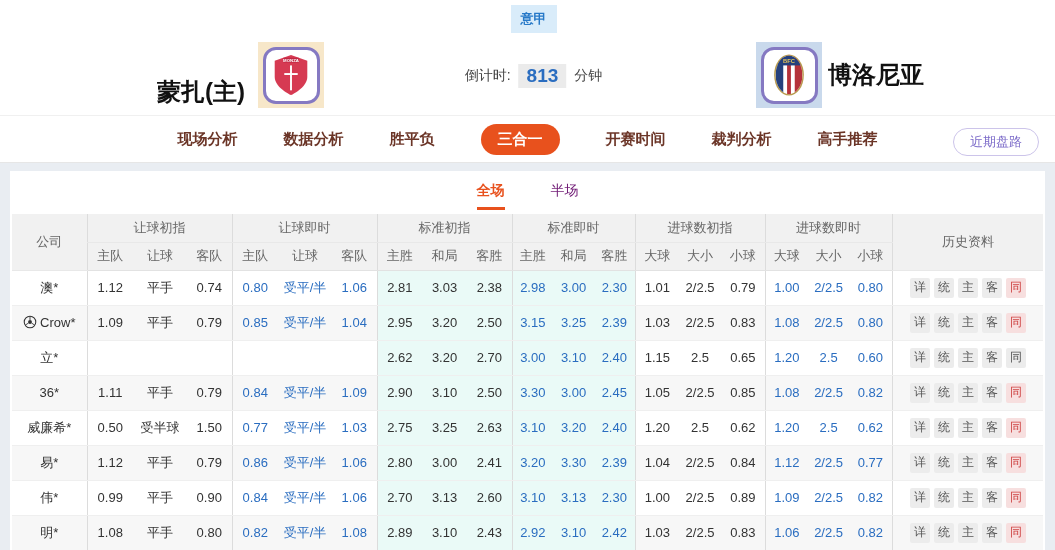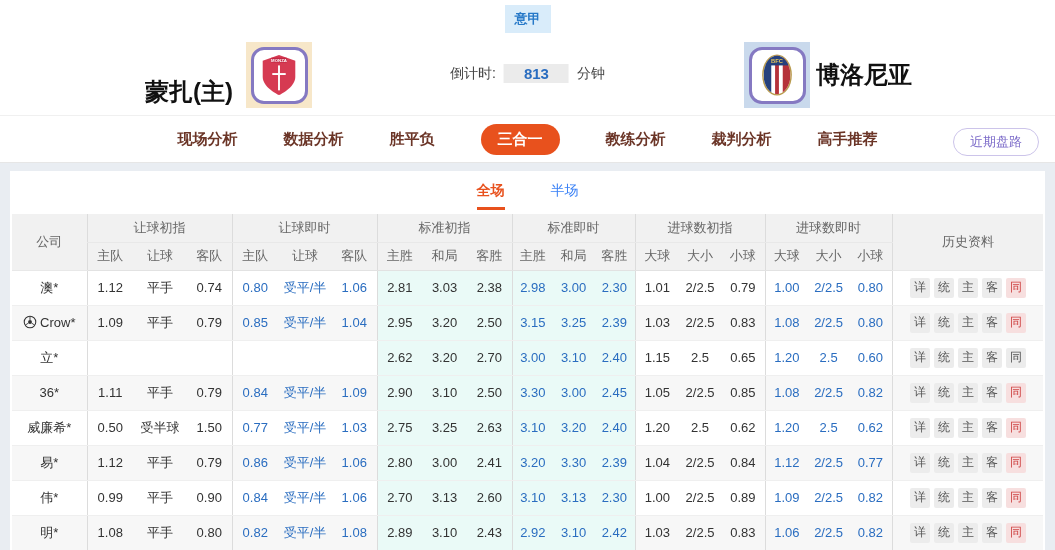--- a/index.html
+++ b/index.html
@@ -9,48 +9,48 @@
     --nav-text:#6b3527;
     --purple-btn:#7c6bc9;
   }
   *{box-sizing:border-box;}
   html,body{margin:0;padding:0;}
   body{
     width:1055px;height:550px;overflow:hidden;background:#fff;
     font-family:"Liberation Sans","DejaVu Sans",sans-serif;color:#333;
   }
   
-  .top-header{position:relative;height:115px;background:#fff;}
+  .top-header{position:relative;height:115px;background:#fff;margin-left:12px;}
   .match-info-bar{
     position:absolute;top:5px;left:50%;transform:translateX(-50%);
     display:flex;align-items:stretch;font-size:13px;background:#f3f3f3;white-space:nowrap;
   }
   .league-badge{background:#d9ecfa;color:#2779c8;padding:5px 10px;font-weight:bold;}
   .kickoff{padding:5px 12px;display:flex;gap:6px;align-items:center;color:#222;}
   .kickoff .bold{font-weight:bold;}
   .kickoff .venue{font-weight:normal;margin-left:6px;color:#333;}
   .home-block{position:absolute;top:42px;left:0;width:312px;display:flex;justify-content:flex-end;align-items:flex-end;gap:13px;}
   .away-block{position:absolute;top:42px;left:744px;display:flex;align-items:center;gap:6px;}
   .team-name{font-size:24px;font-weight:bold;color:#111;}
   .logo-box{width:66px;height:66px;display:flex;align-items:center;justify-content:center;}
   .logo-box.home{background:#f7e7c9;}
   .logo-box.away{background:#c9d9ec;}
   .logo-inner{width:57px;height:57px;background:#fff;border:3px solid #8579c2;border-radius:13px;display:flex;align-items:center;justify-content:center;}
   .countdown{position:absolute;top:64px;left:50%;transform:translateX(-50%);display:flex;align-items:center;gap:8px;font-size:14px;color:#444;white-space:nowrap;}
-  .countdown-num{background:#ebebeb;color:var(--odds-blue);font-weight:bold;font-size:15px;padding:1px 20px;}
+  .countdown-num{background:#ebebeb;color:var(--odds-blue);font-weight:bold;font-size:19px;padding:1px 8px;}
   
   .nav-bar{position:relative;height:48px;border-top:1px solid #f0f0f0;border-bottom:1px solid #e6e6e6;display:flex;align-items:center;justify-content:center;gap:46px;background:#fff;}
   .nav-tab{font-size:15px;font-weight:bold;color:var(--nav-text);cursor:pointer;}
   .nav-tab-active{background:var(--accent);color:#fff;padding:6px 17px;border-radius:17px;}
   .recent-btn{position:absolute;right:16px;top:12px;border:1px solid #ccc4ea;color:var(--purple-btn);border-radius:14px;padding:4px 16px;font-size:13px;background:#fff;}
   
   .content{background:#e9edf2;height:387px;padding:8px 10px 0;overflow:hidden;}
   .card{background:#fff;height:100%;}
   .subtabs{display:flex;justify-content:center;gap:46px;padding-top:11px;}
-  .subtab{font-size:14px;color:#3b82f6;padding-bottom:7px;cursor:pointer;}
+  .subtab{font-size:14px;color:#701a75;padding-bottom:7px;cursor:pointer;}
   .subtab-active{color:var(--accent);font-weight:bold;border-bottom:3px solid var(--accent);}
   
   table.odds{border-collapse:collapse;table-layout:fixed;margin:4px 2px 0;width:1031px;font-size:13px;}
   .odds th{background:#f1f1f1;color:#666;font-weight:normal;font-size:13px;height:28px;border-bottom:1px solid #e2e2e2;}
   .odds thead tr:first-child th{border-bottom:1px solid #e8e8e8;}
   .odds td{height:35px;text-align:center;color:#333;border-bottom:1px solid #efefef;}
   .odds tr.alt td{background:#f7f7f7;}
   .gl{border-left:1px solid #dcdcdc !important;}
   .odds td.live{color:var(--odds-blue);}
   .odds td.cyan{background:var(--cyan-bg) !important;}
@@ -112,21 +112,21 @@
     <span class="team-name">博洛尼亚</span>
   </div>
 </div>
 
 <div class="nav-bar">
   <span style="display:flex;align-items:center;gap:46px;">
       <span class="nav-tab">现场分析</span>
       <span class="nav-tab">数据分析</span>
       <span class="nav-tab">胜平负</span>
       <span class="nav-tab nav-tab-active">三合一</span>
-      <span class="nav-tab">教练分析</span>
+      <span class="nav-tab">开赛时间</span>
       <span class="nav-tab">裁判分析</span>
       <span class="nav-tab">高手推荐</span>
     </span>
   <span class="recent-btn">近期盘路</span>
 </div>
 
 <div class="content">
   <div class="card">
     <div class="subtabs">
         <span class="subtab subtab-active">全场</span>

